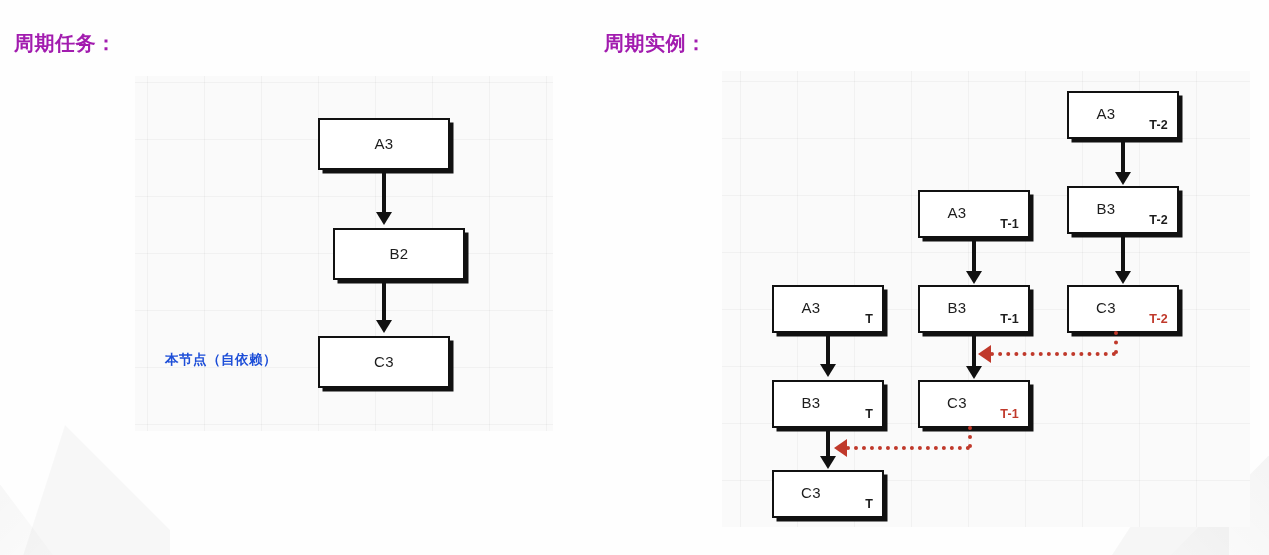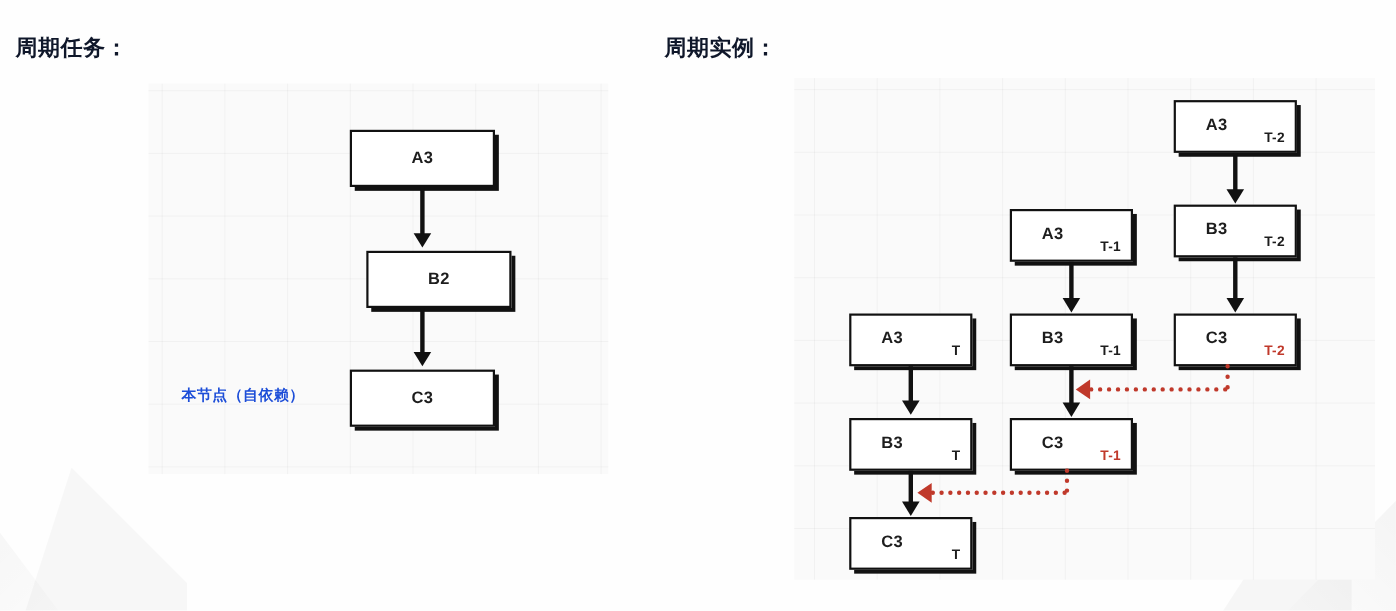--- a/index.html
+++ b/index.html
@@ -43,21 +43,21 @@
     right: 40px; bottom: -20px;
     width: 130px; height: 120px;
     background: rgba(0,0,0,0.03);
     clip-path: polygon(60% 0%, 100% 60%, 100% 100%, 0% 100%);
   }
 
   .panel-title {
     position: absolute;
     font-size: 20px;
     font-weight: 700;
-    color: #0f172a;
+    color: #a21caf;
     letter-spacing: 0.5px;
     white-space: nowrap;
   }
   #title-left  { left: 14px;  top: 30px; }
   #title-right { left: 604px; top: 30px; font-family: Liberation Serif, serif; }
 
   
   .canvas {
     position: absolute;
     background-color: #fafafa;
@@ -85,21 +85,21 @@
     box-shadow: 4px 4px 0 -0.5px #111111;
     box-sizing: border-box;
   }
   .node .nm {
     position: absolute;
     left: 0; right: 0;
     top: 50%;
     transform: translateY(-52%);
     text-align: center;
     font-size: 15px;
-    font-weight: 700;
+    font-weight: 400;
     color: #1d1d1d;
     letter-spacing: 0.3px;
   }
   
   .node.plain .nm { text-align: center; }
   
   .node.tagged .nm {
     left: 0; right: 34px;
     top: 50%;
     transform: translateY(-58%);

